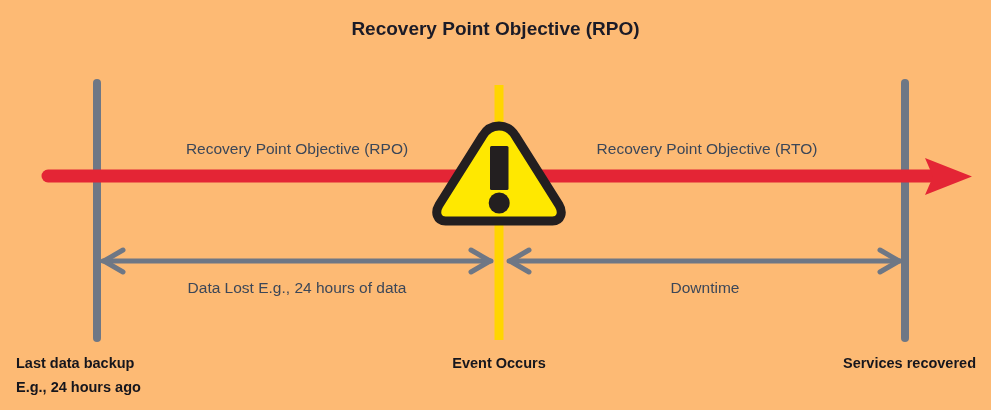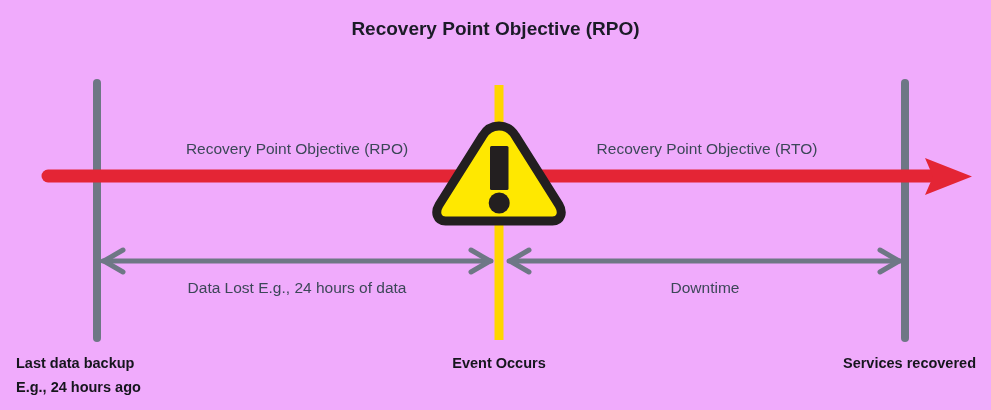--- a/index.html
+++ b/index.html
@@ -8,21 +8,21 @@
     background: #ffffff;
   }
   body {
     font-family: "Liberation Sans", sans-serif;
     color: #1d1d1f;
   }
   #diagram-root {
     position: relative;
     width: 991px;
     height: 410px;
-    background: #f0abfc;
+    background: #fdba74;
     overflow: hidden;
   }
   #rpo-svg {
     position: absolute;
     left: 0;
     top: 0;
     width: 991px;
     height: 410px;
     display: block;
   }

